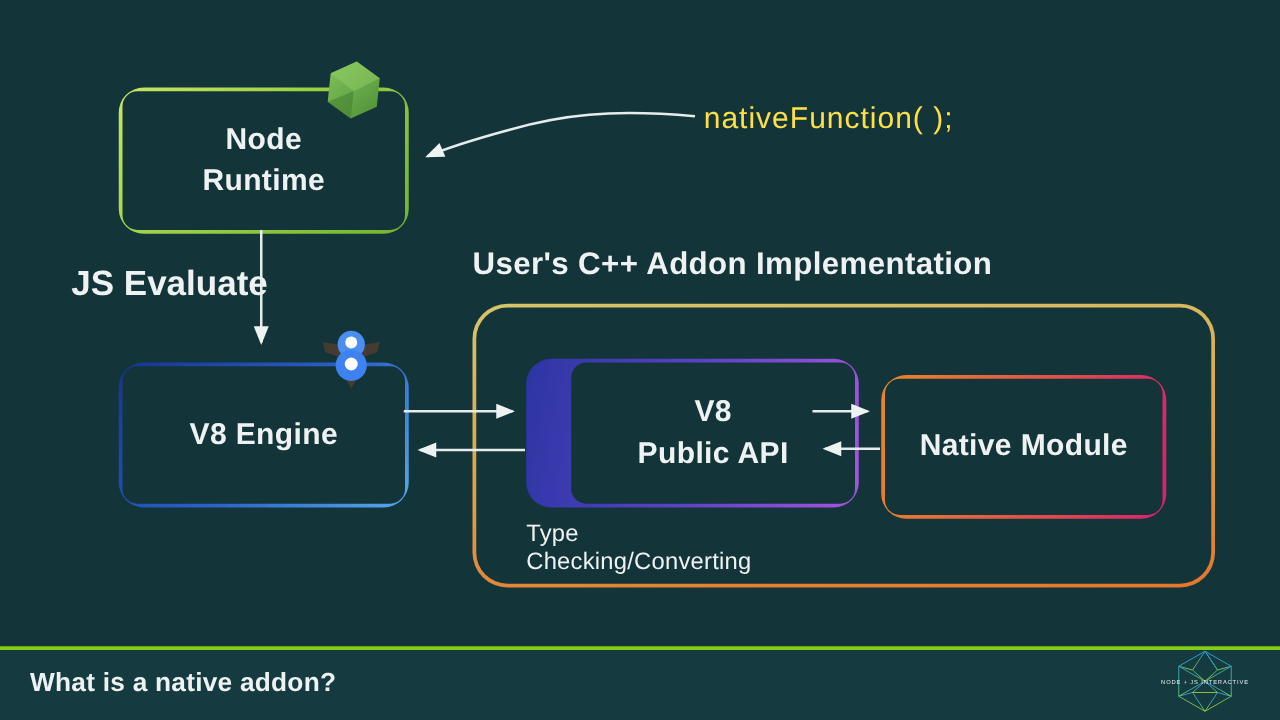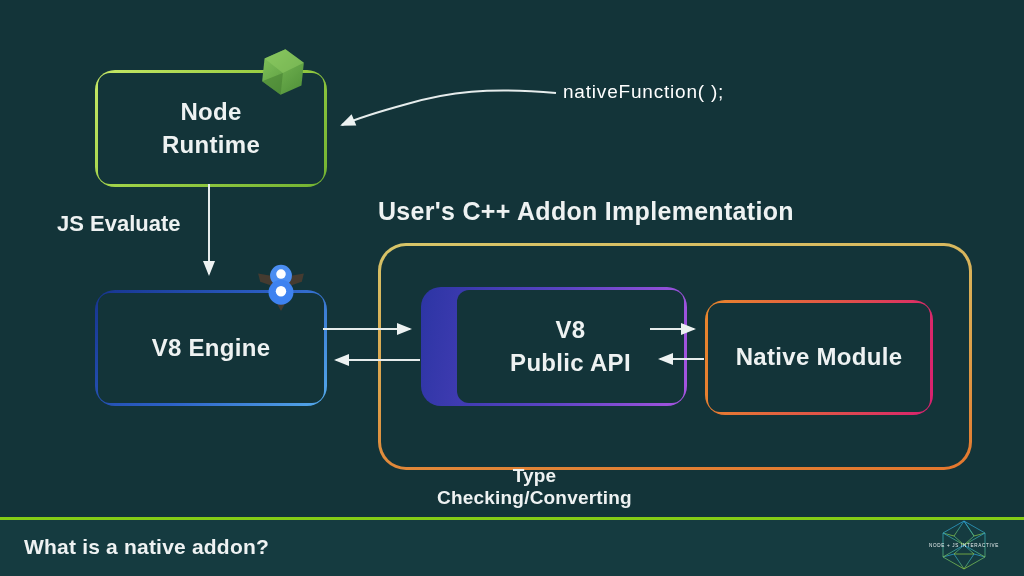--- a/index.html
+++ b/index.html
@@ -24,29 +24,29 @@
   .grad-node{background:linear-gradient(135deg,#c6e766 0%,#9ccf45 45%,#72b232 100%);}
   .grad-v8{background:linear-gradient(135deg,#17348f 0%,#2d62c8 55%,#55aaea 100%);}
   .grad-api{background:linear-gradient(100deg,#2c35a4 0%,#5b44c4 50%,#a654e0 100%);padding-left:36px;}
   .grad-module{background:linear-gradient(100deg,#e8862c 0%,#e05348 55%,#d82070 100%);}
   .grad-container{background:linear-gradient(175deg,#d6c569 0%,#ddA04a 55%,#e4762d 100%);}
   .outer-container{border-radius:28px;}
   .outer-container .inner{border-radius:25px;}
 
   .code-call{
     position:absolute;left:563px;top:81px;
-    font-size:19px;font-weight:400;letter-spacing:.8px;color:#ffffff;
+    font-size:24px;font-weight:400;letter-spacing:.8px;color:#fde047;
   }
-  .js-evaluate{position:absolute;left:57px;top:211px;font-size:22px;font-weight:600;}
+  .js-evaluate{position:absolute;left:57px;top:211px;font-size:28px;font-weight:600;}
   .section-title{
     position:absolute;left:378px;top:197px;width:588px;
     text-align:left;font-size:25px;font-weight:600;letter-spacing:.3px;
   }
   .sublabel{
-    position:absolute;text-align:center;font-size:19px;font-weight:700;letter-spacing:.2px;margin-top:48px;
+    position:absolute;text-align:left;font-size:19px;font-weight:400;letter-spacing:.2px;
   }
   .icon{position:absolute;}
   .arrow-layer{position:absolute;left:0;top:0;pointer-events:none;z-index:30;}
 
   .footer{
     position:absolute;left:0;top:517px;width:1024px;height:59px;
     background:#153b40;border-top:3px solid #84cc16;
   }
   .footer-title{
     position:absolute;left:24px;top:15px;font-size:21px;font-weight:700;letter-spacing:.2px;

